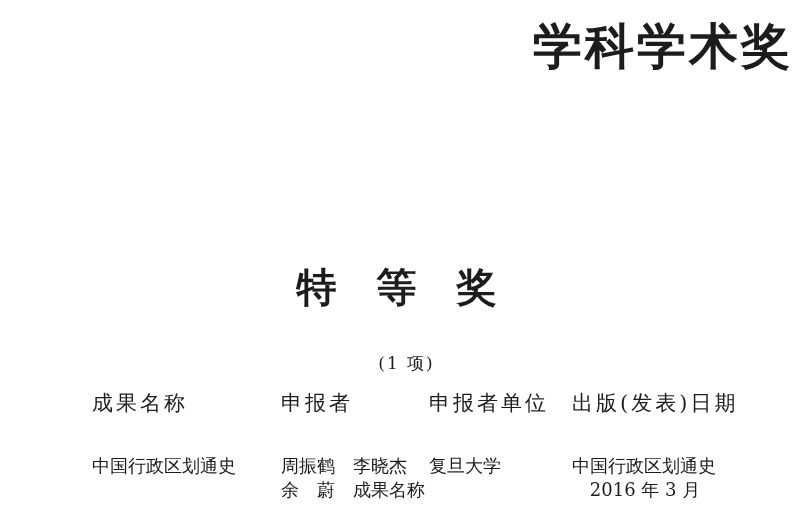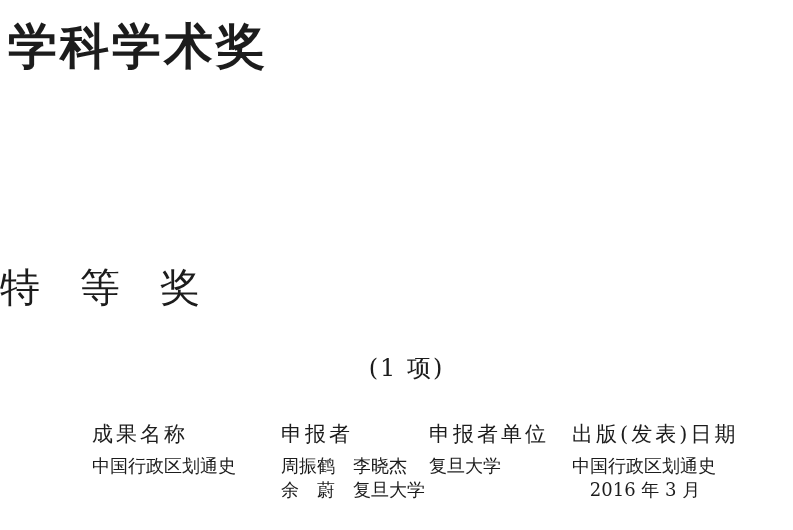--- a/index.html
+++ b/index.html
@@ -12,52 +12,51 @@
     color: #1c1c1c;
     font-family: "DejaVu Serif", "Liberation Serif", serif;
     overflow: hidden;
   }
   .doc-title {
     position: absolute;
     top: 14px;
     left: 0;
     width: 100%;
     margin: 0;
-    text-align: left;
+    text-align: right;
     font-size: 49px;
     font-weight: bold;
     letter-spacing: 3px;
     white-space: nowrap;
-    padding-left: 8px;
   }
   .award-level {
     position: absolute;
     top: 260px;
     left: 0;
     width: 100%;
     margin: 0;
-    text-align: left;
+    text-align: center;
     font-size: 40px;
-    font-weight: normal;
+    font-weight: bold;
     white-space: nowrap;
   }
   .count-note {
     position: absolute;
     top: 352px;
     left: 0;
     width: 100%;
     text-align: center;
-    font-size: 24px;
+    font-size: 17px;
     letter-spacing: 2px;
     white-space: nowrap;
     padding-left: 20px;
   }
   .th {
     position: absolute;
-    top: 420px;
+    top: 389px;
     font-size: 21px;
     letter-spacing: 3px;
     white-space: nowrap;
   }
   .td {
     position: absolute;
     top: 454px;
     font-size: 18px;
     line-height: 24px;
     white-space: nowrap;
@@ -89,21 +88,21 @@
     <div class="th c3">申报者单位</div>
 
     <div class="th c4">出版(发表)日期</div>
 
     <div class="td c1">
       <div>中国行政区划通史</div>
     </div>
 
     <div class="td c2">
       <div>周振鹤　李晓杰</div>
-      <div>余　蔚　复旦大学</div>
+      <div>余　蔚　成果名称</div>
     </div>
 
     <div class="td c3">
       <div>复旦大学</div>
     </div>
 
     <div class="td c4">
       <div>中国行政区划通史</div>
       <div class="pub-line-2">2016 年 3 月</div>
     </div>

